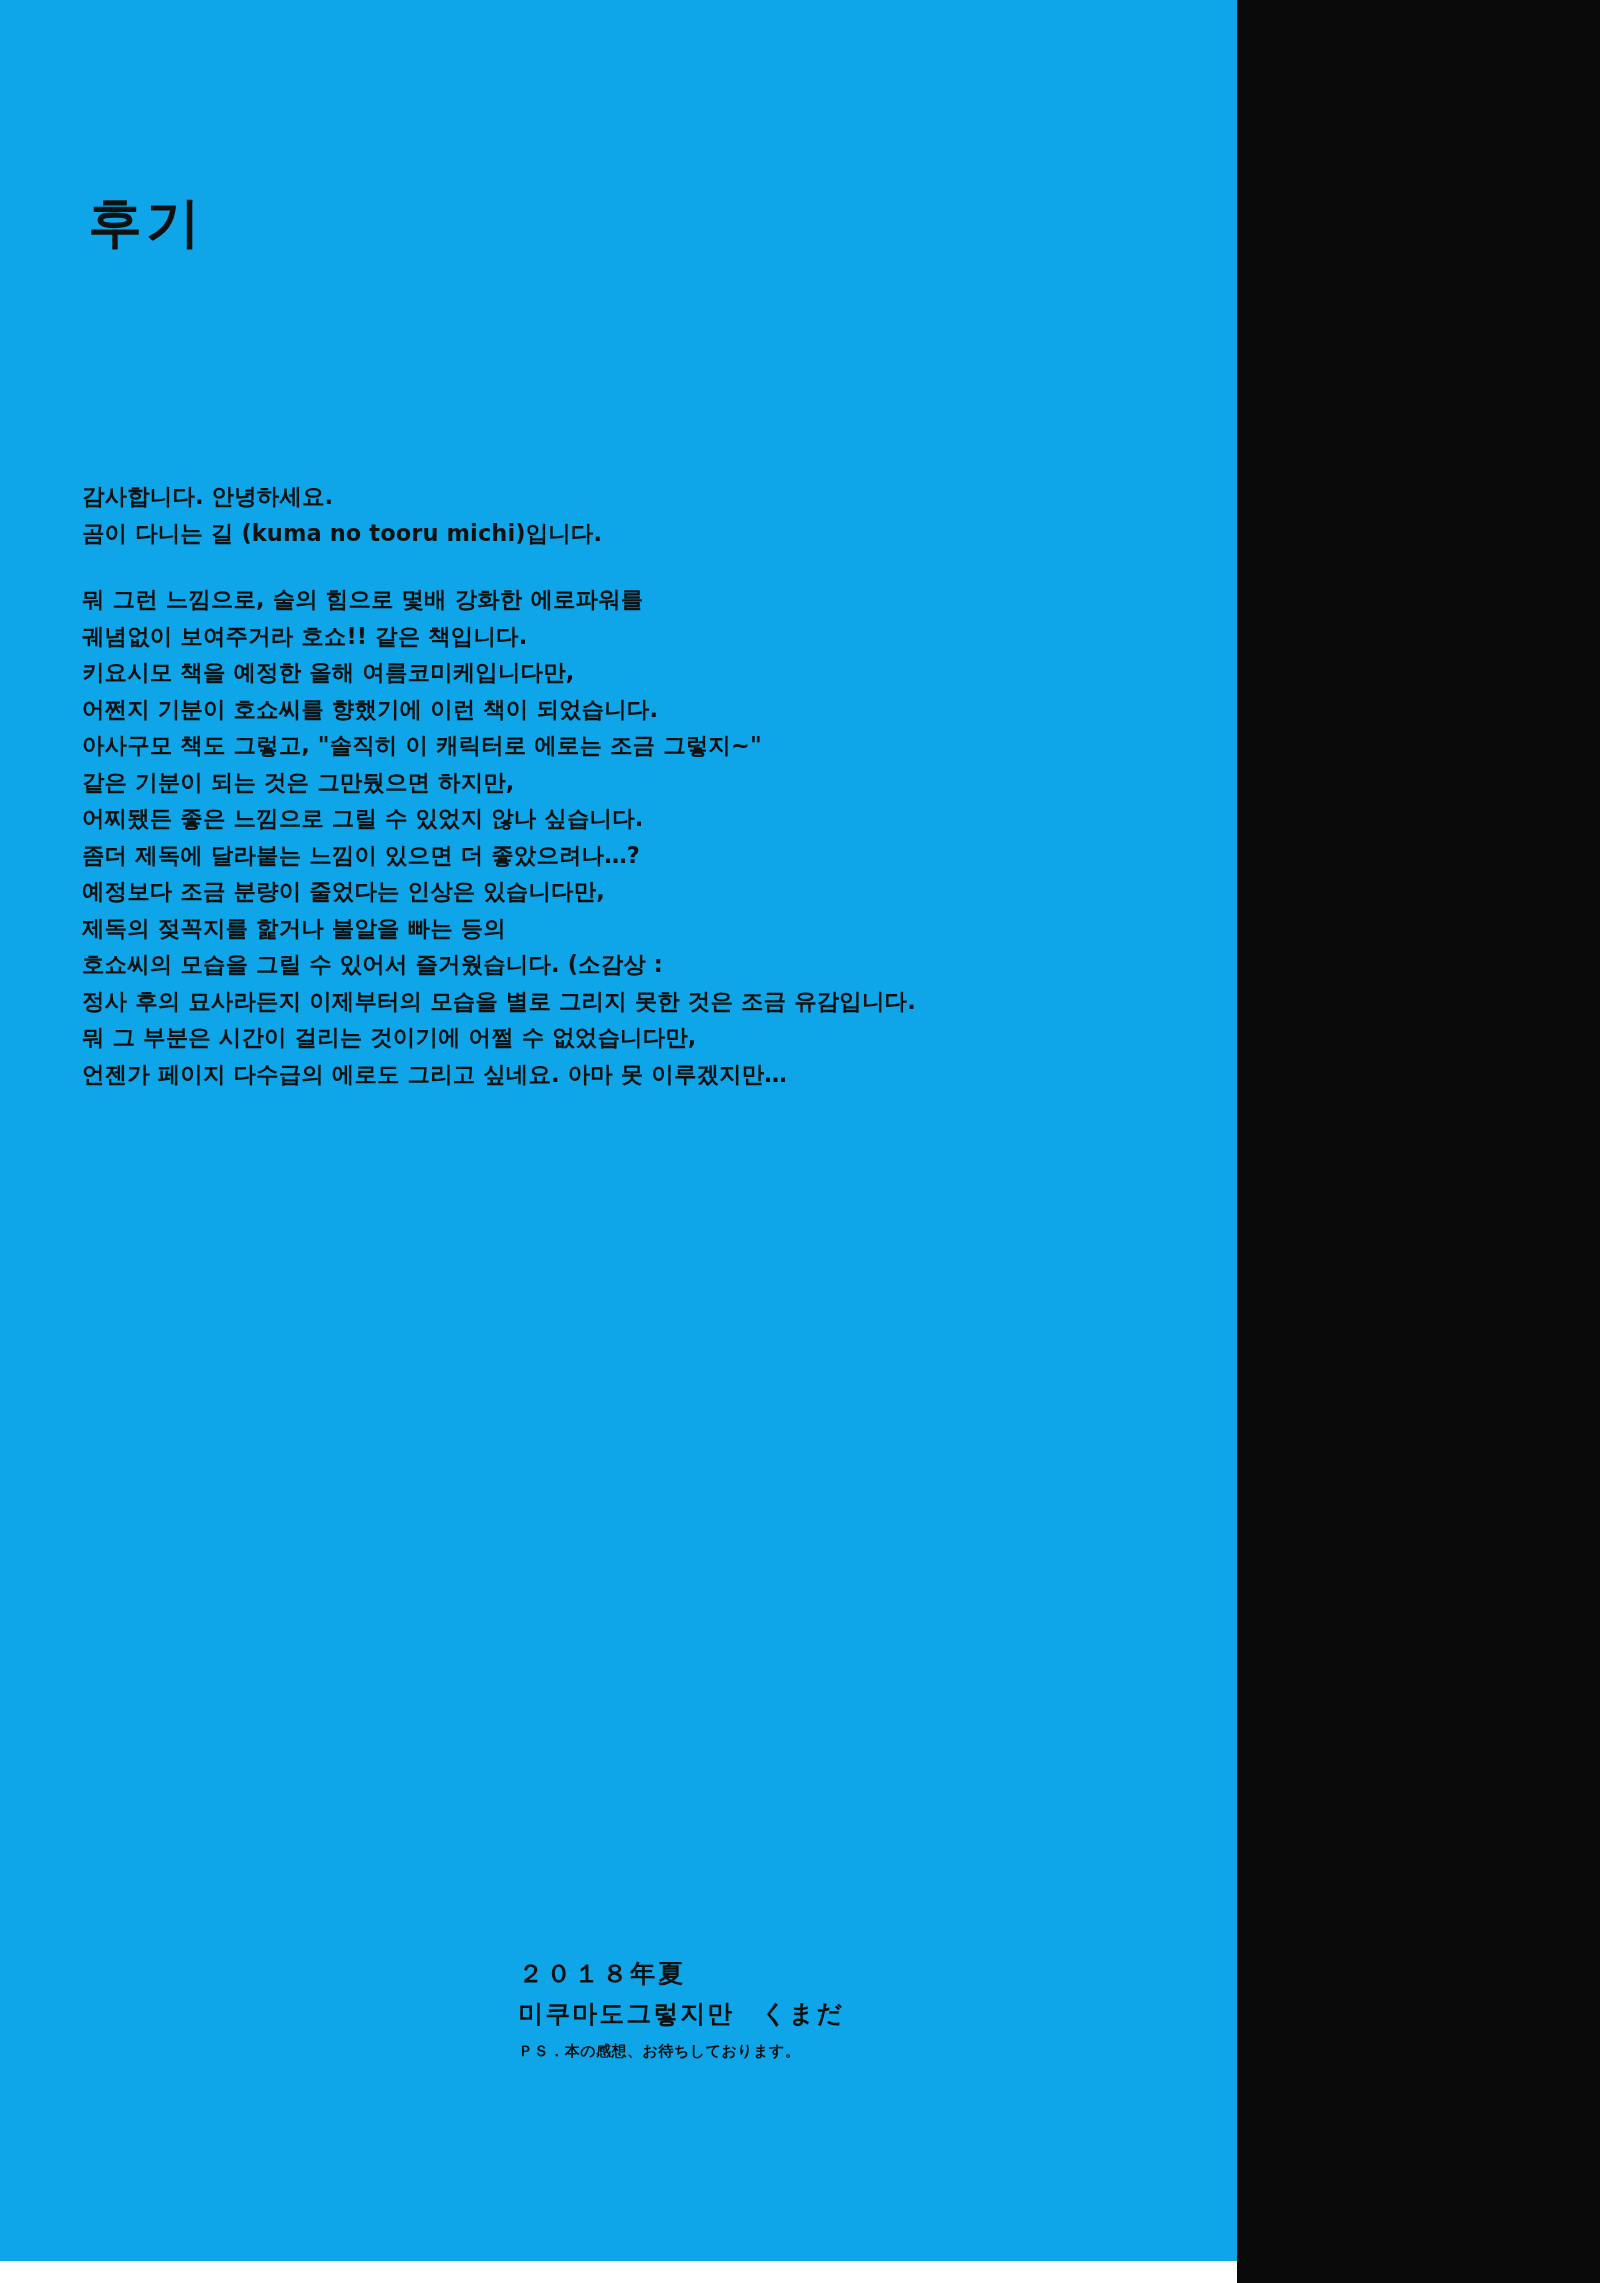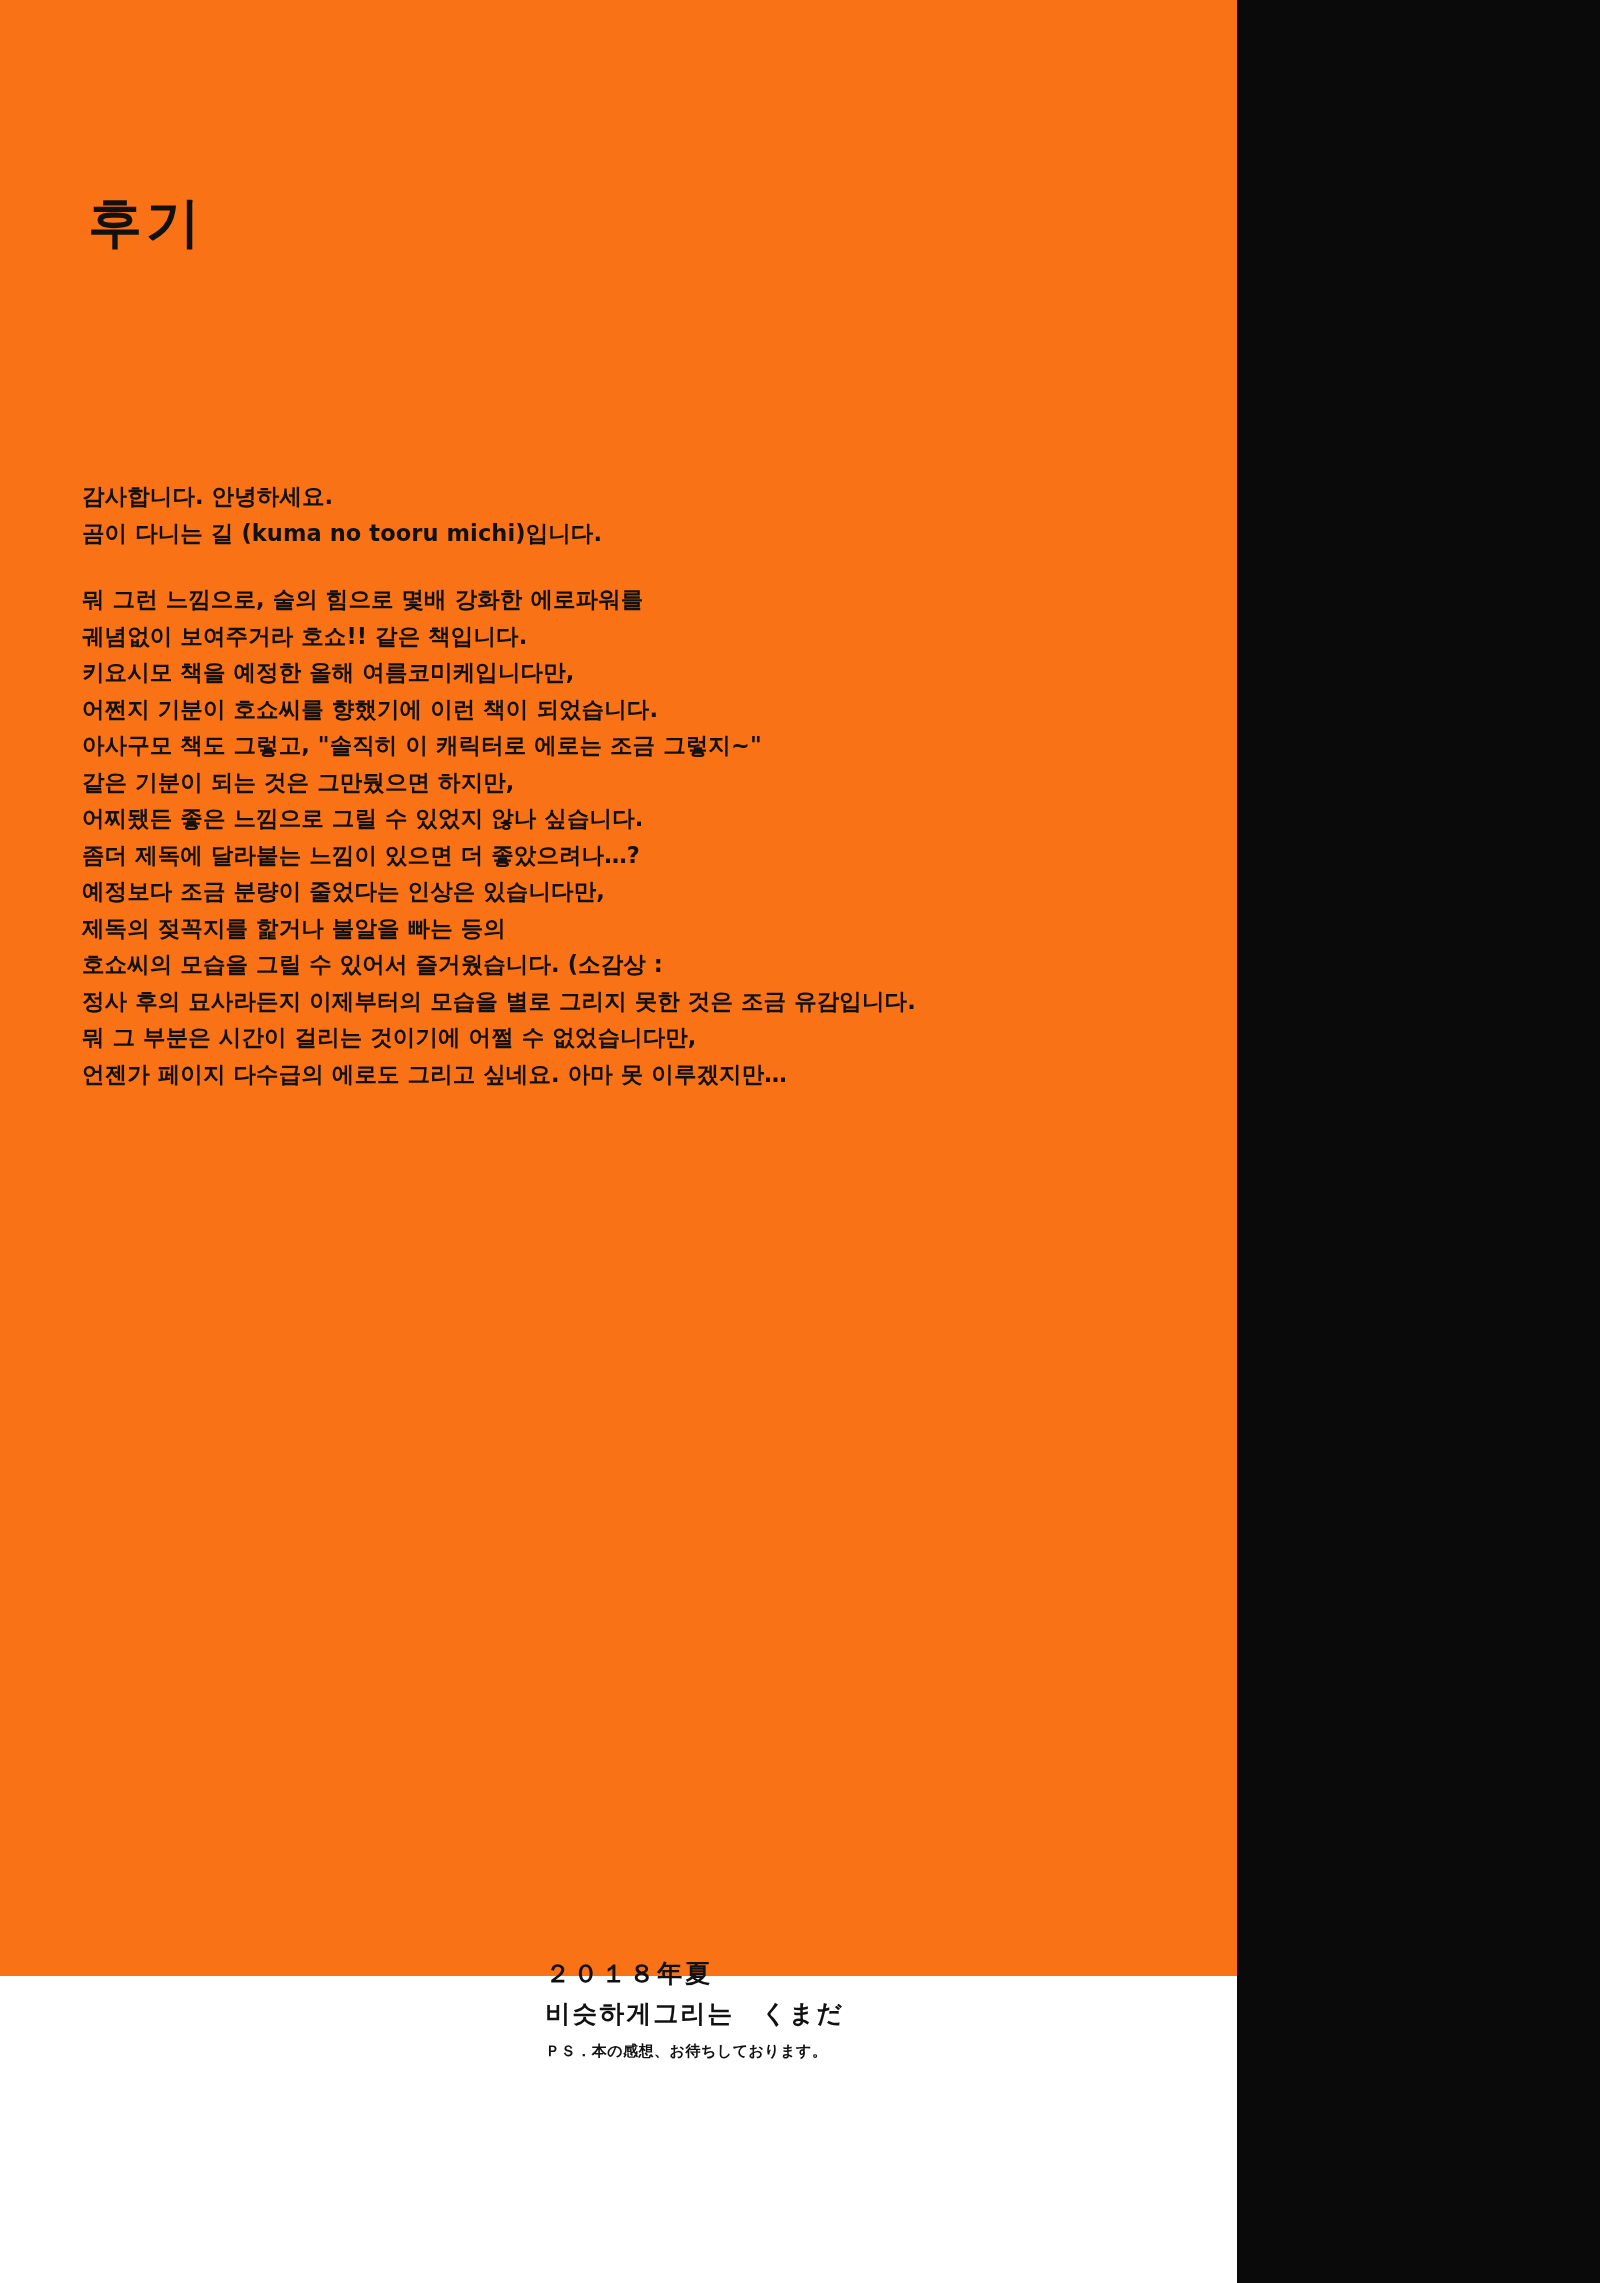--- a/index.html
+++ b/index.html
@@ -12,22 +12,22 @@
     height: 2283px;
     font-family: "DejaVu Sans", "Liberation Sans", sans-serif;
     position: relative;
     overflow: hidden;
   }
   .page {
     position: absolute;
     top: 0;
     left: 0;
     width: 1600px;
-    height: 1976px;
-    background: #f97316;
+    height: 2261px;
+    background: #0ea5e9;
   }
   
   .gutter-band {
     position: absolute;
     top: 0;
     right: 0;
     width: 363px;
     height: 2283px;
     background: #0a0a0a;
   }
@@ -117,21 +117,21 @@
 예정보다 조금 분량이 줄었다는 인상은 있습니다만,
 제독의 젖꼭지를 핥거나 불알을 빠는 등의
 호쇼씨의 모습을 그릴 수 있어서 즐거웠습니다. (소감상 :
 정사 후의 묘사라든지 이제부터의 모습을 별로 그리지 못한 것은 조금 유감입니다.
 뭐 그 부분은 시간이 걸리는 것이기에 어쩔 수 없었습니다만,
 언젠가 페이지 다수급의 에로도 그리고 싶네요. 아마 못 이루겠지만…</p>
     </div>
 
     <div class="signature">
       <div class="sig-year">２０１８年夏</div>
-      <div class="sig-name">비슷하게그리는　くまだ</div>
+      <div class="sig-name">미쿠마도그렇지만　くまだ</div>
       <div class="sig-ps">ＰＳ．本の感想、お待ちしております。</div>
     </div>
 
   </div>
 
   <div class="gutter-band"></div>
 
 </div>
 
 </body></html>

